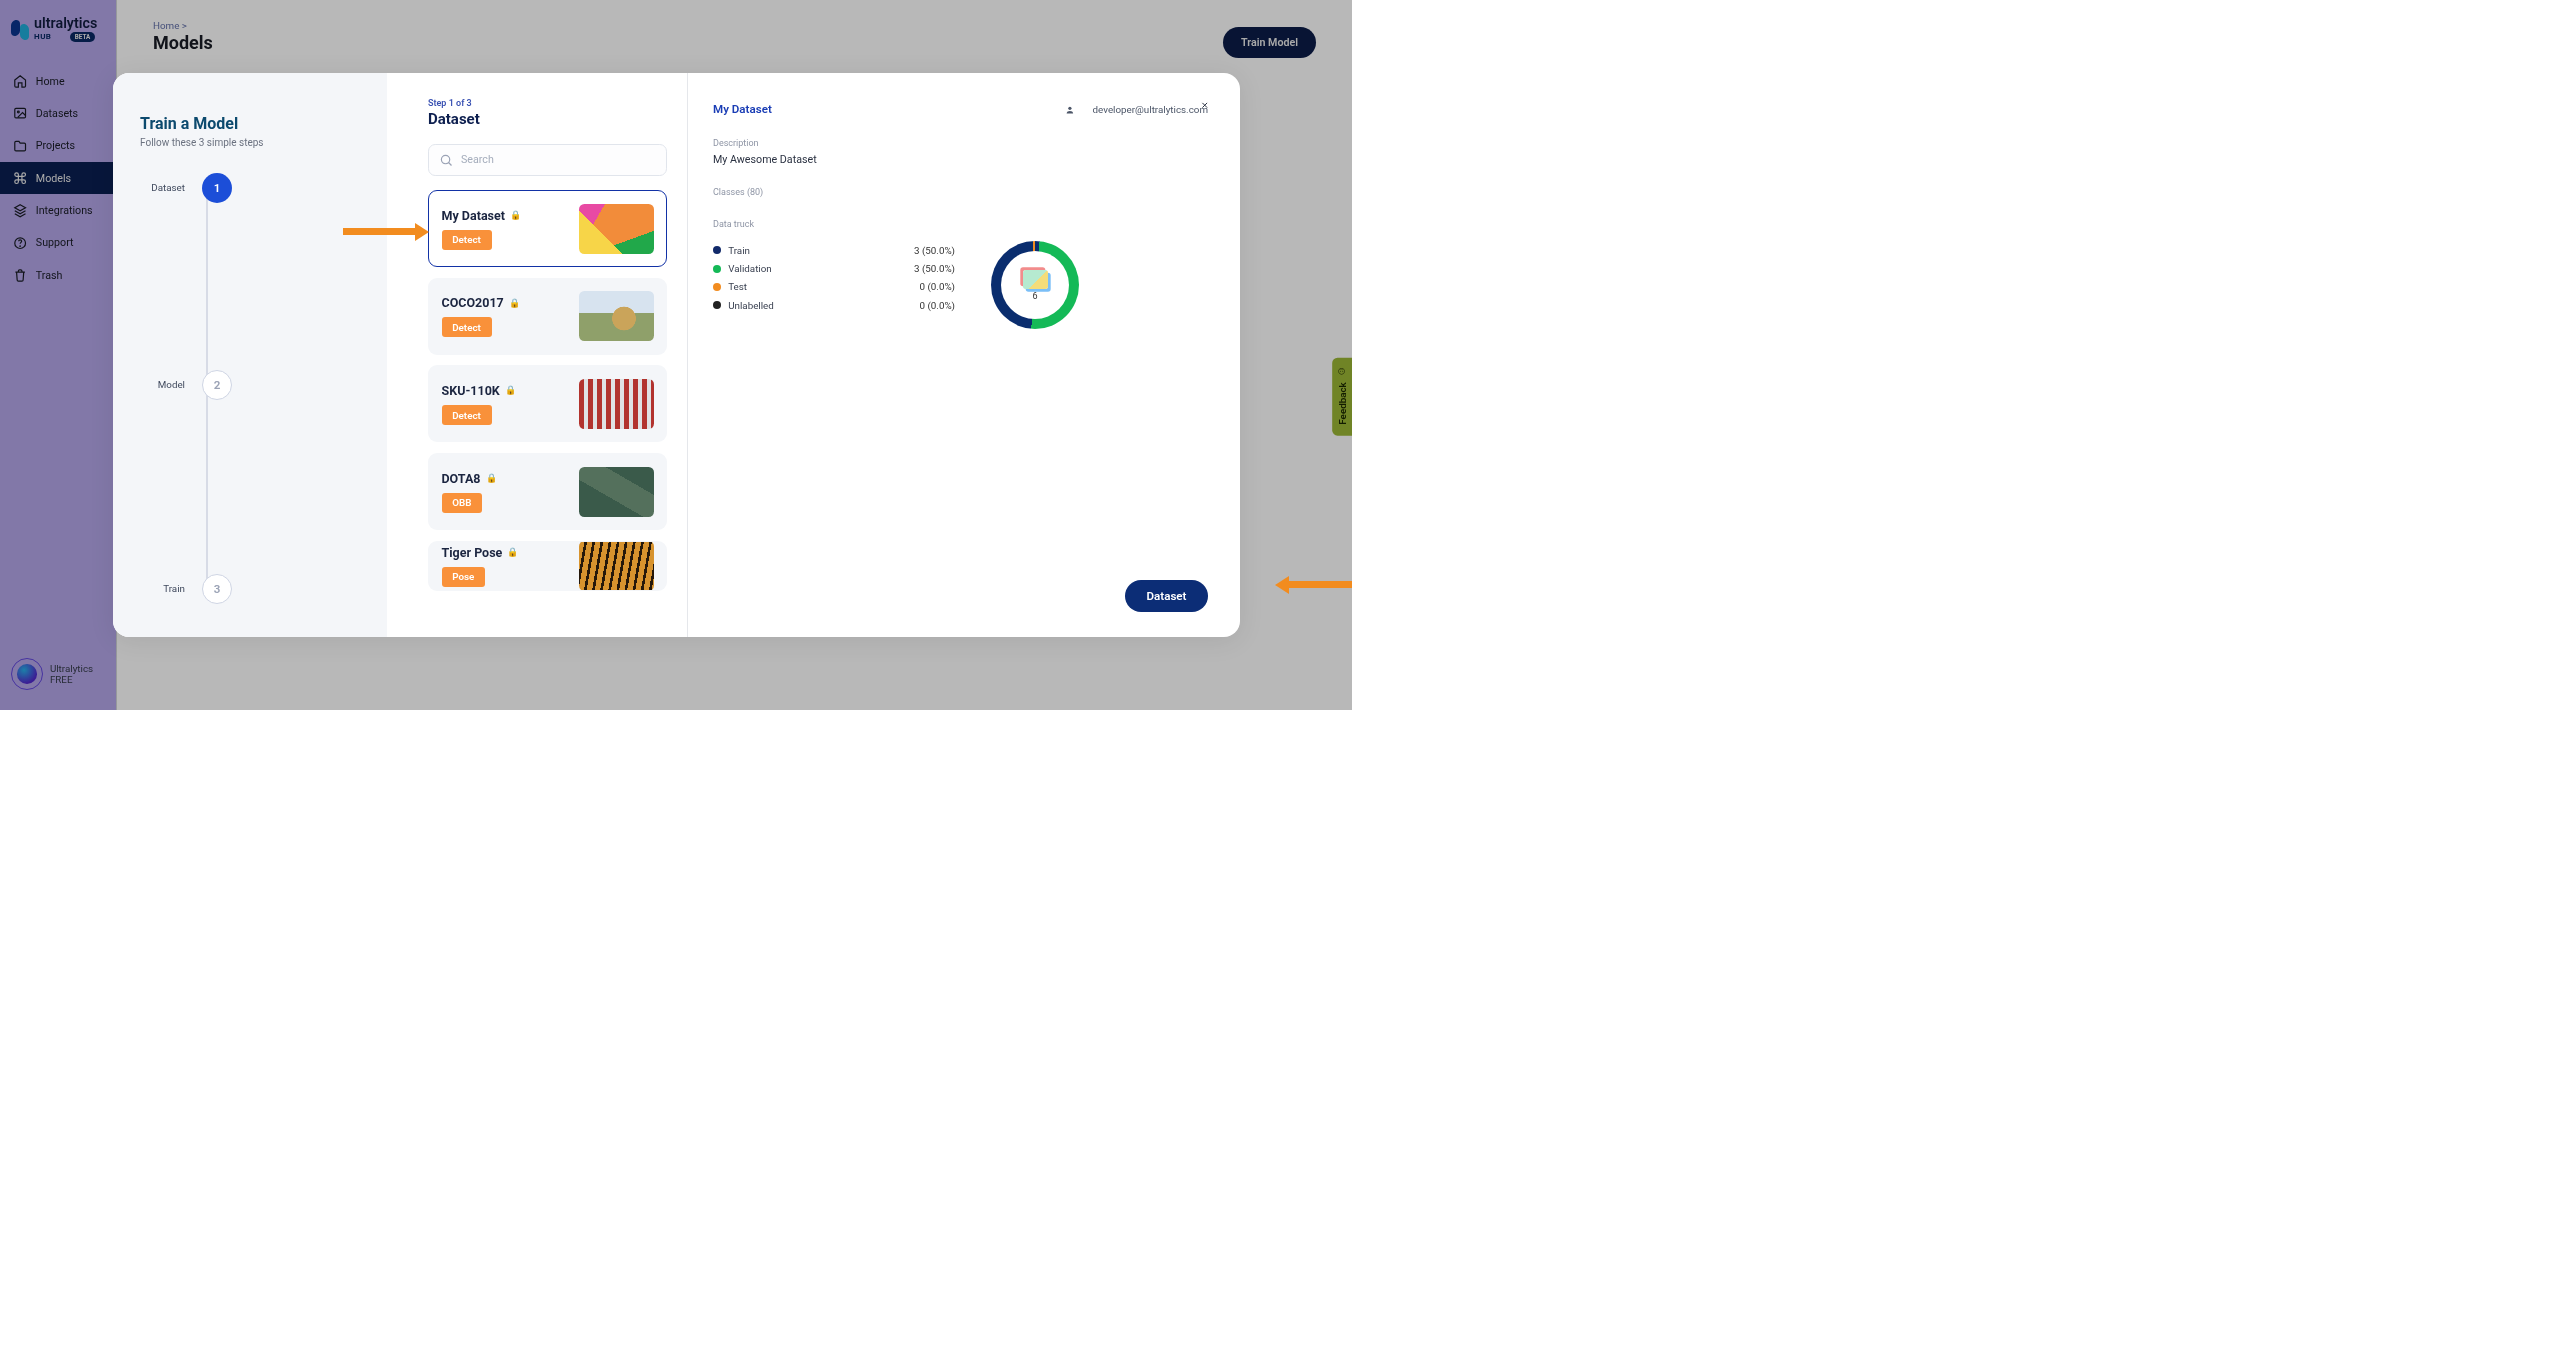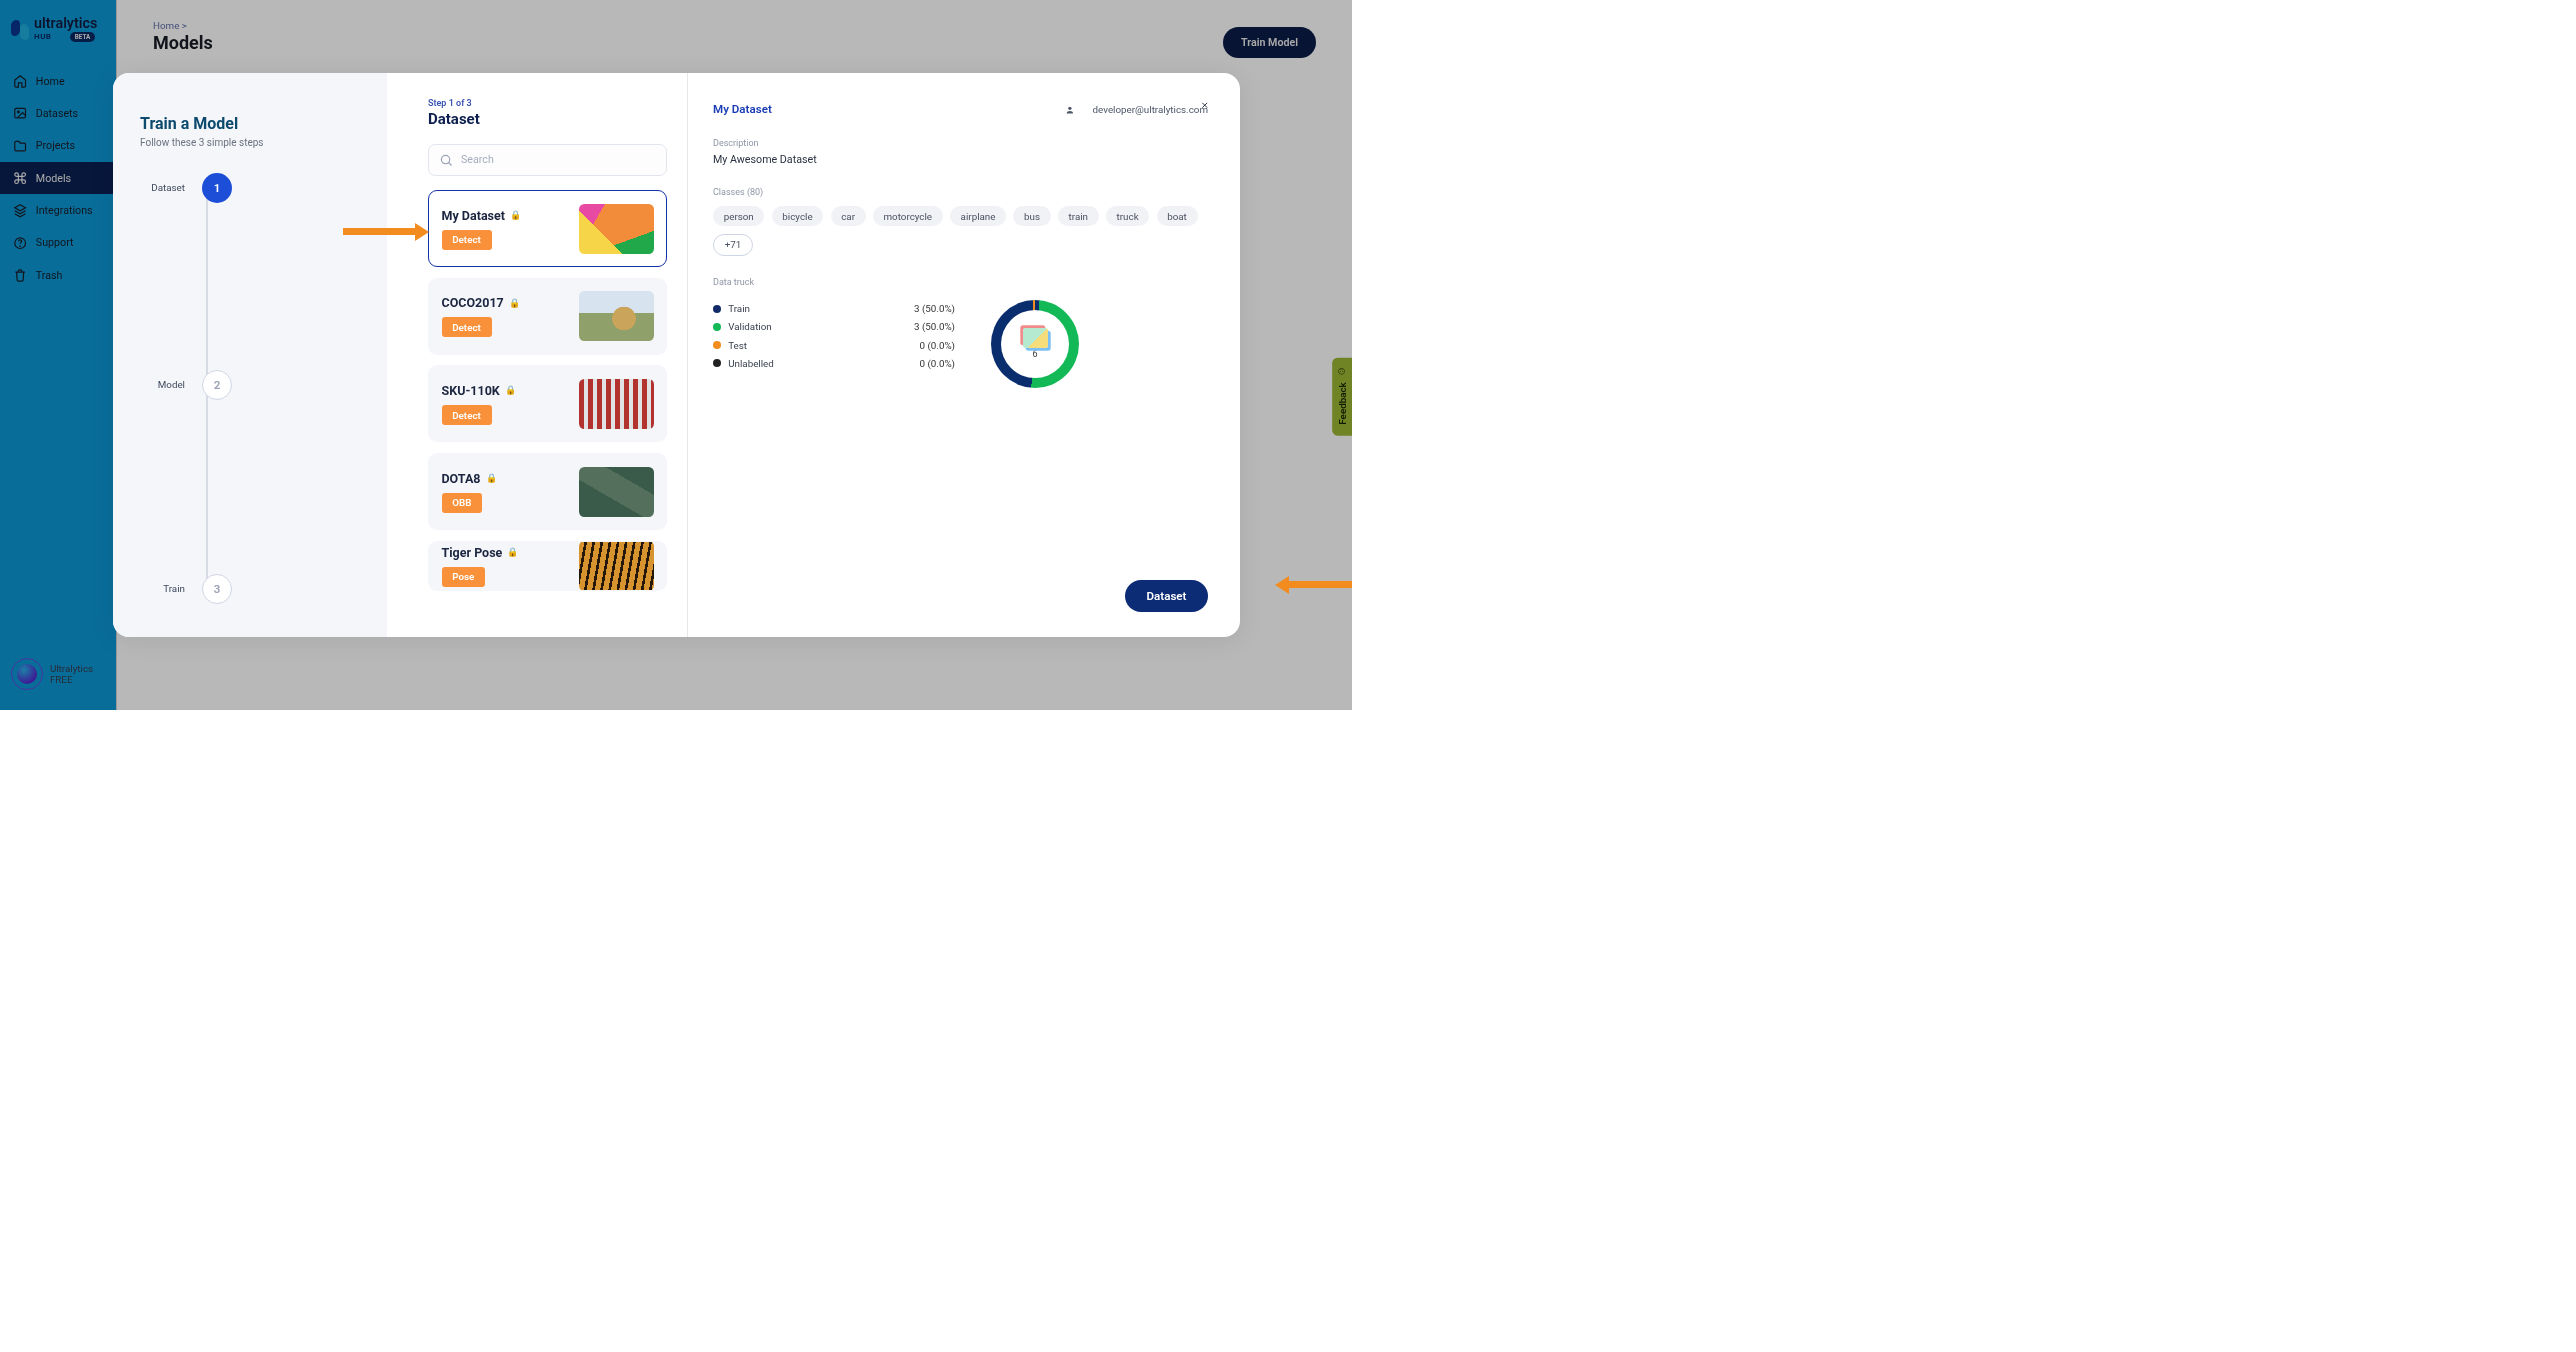--- a/index.html
+++ b/index.html
@@ -24,21 +24,21 @@
     position:relative;
     overflow:hidden;
     background:#ffffff;
     transform-origin:top left;
   }
 
   
   .bg-page{position:absolute;inset:0;display:flex;filter:brightness(0.92);}
   .bg-overlay{position:absolute;inset:0;background:rgba(0,0,0,0.28);pointer-events:none;}
 
-  .sidebar{width:117px;height:100%;background:#0ea5e9;border-right:0.9px solid var(--border);display:flex;flex-direction:column;padding:16px 0 10.7px 0;}
+  .sidebar{width:117px;height:100%;background:#c4b5fd;border-right:0.9px solid var(--border);display:flex;flex-direction:column;padding:16px 0 10.7px 0;}
   .logo-wrap{display:flex;align-items:center;gap:5.4px;padding:0 10.7px 14.3px 10.7px;}
   .logo-mark{width:18px;height:21.5px;position:relative;}
   .logo-mark:before,.logo-mark:after{content:"";position:absolute;width:9px;height:16px;border-radius:5.4px;}
   .logo-mark:before{left:0;top:1.8px;background:#0b3a9c;transform:skewY(-10deg);}
   .logo-mark:after{right:0;top:5.4px;background:#23bcee;transform:skewY(10deg);}
   .logo-text{font-size:14.3px;font-weight:600;color:#122045;line-height:1;}
   .logo-sub{display:flex;align-items:center;gap:19px;margin-top:1.8px;}
   .logo-hub{font-size:8px;font-weight:700;letter-spacing:0.4px;color:#0a2d6e;}
   .logo-beta{font-size:6.3px;font-weight:700;background:#0a2d6e;color:#fff;padding:0.9px 4.5px;border-radius:7.2px;}
 
@@ -370,32 +370,20 @@
               <path d="M4 21c0-4 4-6 8-6s8 2 8 6"></path>
             </svg>
           <span>developer@ultralytics.com</span>
         </span>
       </div>
 
       <div class="sect-label">Description</div>
       <div class="sect-value">My Awesome Dataset</div>
 
       <div class="sect-label">Classes (80)</div>
-      <div class="chips">
-        <span class="chip">person</span>
-        <span class="chip">bicycle</span>
-        <span class="chip">car</span>
-        <span class="chip">motorcycle</span>
-        <span class="chip">airplane</span>
-        <span class="chip">bus</span>
-        <span class="chip">train</span>
-        <span class="chip">truck</span>
-        <span class="chip">boat</span>
-        <span class="chip more">+71</span>
-      </div>
 
       <div class="sect-label">Data truck</div>
       <div class="split-row">
         <div class="split-table">
           <div class="split-line">
             <span class="dot navy"></span>
             <span class="split-label">Train</span>
             <span class="split-val">3 (50.0%)</span>
           </div>
           <div class="split-line">

